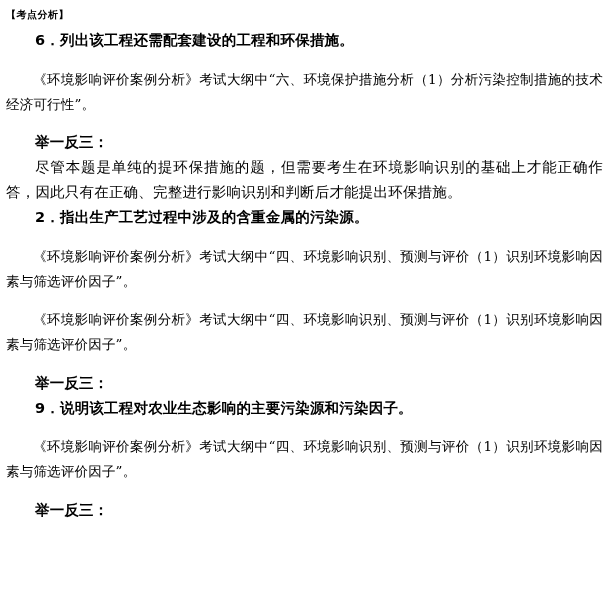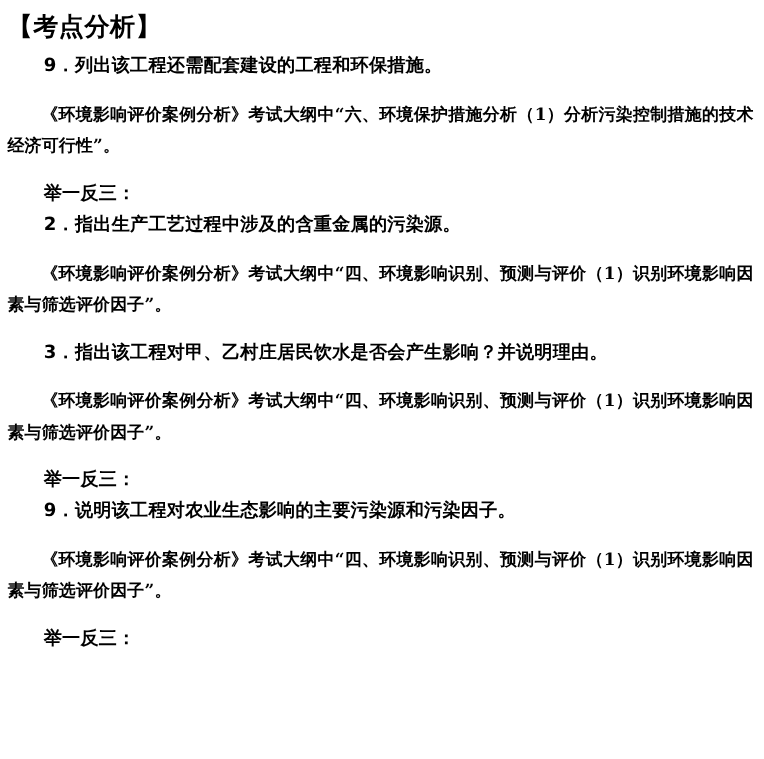--- a/index.html
+++ b/index.html
@@ -15,39 +15,38 @@
     overflow: hidden;
   }
   .page {
     position: relative;
     width: 611px;
     height: 607px;
     padding: 0;
     box-sizing: border-box;
   }
   .section-title {
-    font-size: 20px;
+    font-size: 10px;
     font-weight: bold;
     margin: 8px 0 0 6px;
     letter-spacing: 0.5px;
   }
   .content {
     margin-top: 6px;
     padding: 0 8px 0 6px;
   }
   .para {
     font-size: 14.5px;
     line-height: 25px;
     margin: 0;
     text-align: justify;
     letter-spacing: 0.2px;
   }
   .indent {
     text-indent: 2em;
-    font-weight: bold;
   }
   .bold {
     font-weight: bold;
   }
   .quote {
     font-size: 13.5px;
     line-height: 25px;
     font-family: "DejaVu Serif", serif;
     letter-spacing: 0.2px;
     text-align: justify;
@@ -55,32 +54,32 @@
 </style>
 </head>
 <body>
 
 <div class="page">
 
   <div class="section-title">【考点分析】</div>
 
   <div class="content">
 
-    <p class="para indent bold">9．列出该工程还需配套建设的工程和环保措施。</p>
+    <p class="para indent bold">6．列出该工程还需配套建设的工程和环保措施。</p>
 
     <p class="quote indent">《环境影响评价案例分析》考试大纲中“六、环境保护措施分析（1）分析污染控制措施的技术经济可行性”。</p>
 
     <p class="para indent bold">举一反三：</p>
 
+    <p class="para indent">尽管本题是单纯的提环保措施的题，但需要考生在环境影响识别的基础上才能正确作答，因此只有在正确、完整进行影响识别和判断后才能提出环保措施。</p>
 
     <p class="para indent bold">2．指出生产工艺过程中涉及的含重金属的污染源。</p>
 
     <p class="quote indent">《环境影响评价案例分析》考试大纲中“四、环境影响识别、预测与评价（1）识别环境影响因素与筛选评价因子”。</p>
 
-    <p class="para indent bold">3．指出该工程对甲、乙村庄居民饮水是否会产生影响？并说明理由。</p>
 
     <p class="quote indent">《环境影响评价案例分析》考试大纲中“四、环境影响识别、预测与评价（1）识别环境影响因素与筛选评价因子”。</p>
 
     <p class="para indent bold">举一反三：</p>
 
 
     <p class="para indent bold">9．说明该工程对农业生态影响的主要污染源和污染因子。</p>
 
     <p class="quote indent">《环境影响评价案例分析》考试大纲中“四、环境影响识别、预测与评价（1）识别环境影响因素与筛选评价因子”。</p>
 

